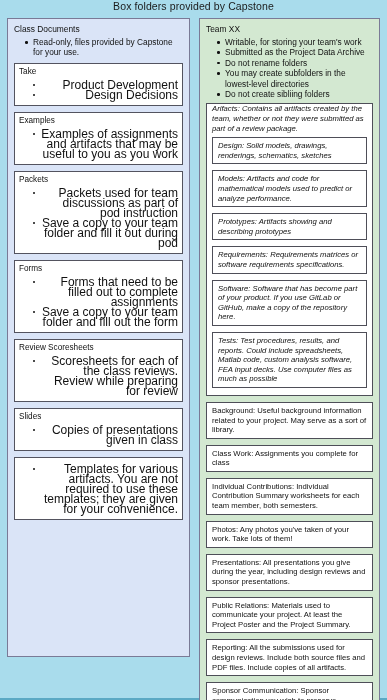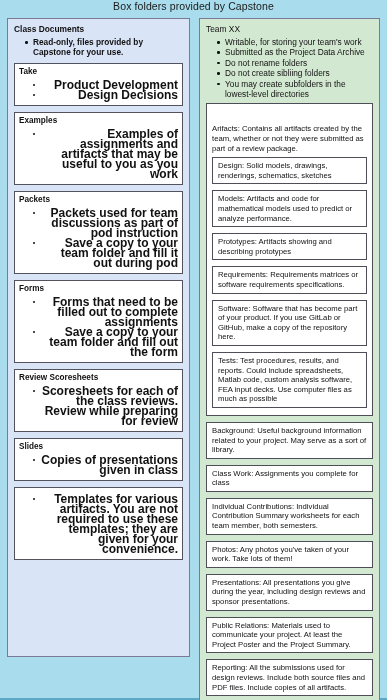--- a/index.html
+++ b/index.html
@@ -32,21 +32,20 @@
   }
   
   .panel {
     border: 1px solid #7a7a96;
     padding: 5px 6px 7px 6px;
   }
   .panel.left {
     background: #dae4f7;
     width: 183px;
     min-height: 639px;
-    font-weight: bold;
   }
   .panel.right {
     background: #d3e8d1;
     width: 181px;
     min-height: 639px;
   }
   .panel-title {
     font-size: 8.4px;
     color: #111;
     margin: 0 0 3px 0;
@@ -97,21 +96,22 @@
     padding: 3px 4px 3px 5px;
     margin-bottom: 6px;
   }
   .tbox p {
     margin: 0;
     font-size: 7.7px;
     line-height: 9.6px;
     color: #111;
   }
   .tbox.group {
-    padding: 20px 5px 1px 5px;
+    padding: 0 5px 1px 5px;
+    font-style: italic;
   }
   .tbox.group > p { margin-bottom: 4px; }
   .tbox.nested {
     margin-bottom: 6px;
   }
 </style>
 </head>
 <body>
 
 <div id="canvas">
@@ -179,22 +179,22 @@
       </div>
     </div>
 
     <div class="panel right">
       <div class="panel-title">Team XX</div>
 
       <ul class="blist tight">
         <li>Writable, for storing your team's work</li>
         <li>Submitted as the Project Data Archive</li>
         <li>Do not rename folders</li>
+        <li>You may create subfolders in the lowest-level directories</li>
         <li>Do not create sibliing folders</li>
-        <li>You may create subfolders in the lowest-level directories</li>
       </ul>
 
       <div class="tbox group">
         <p>Arifacts: Contains all artifacts created by the team, whether or not they were submitted as part of a review package.</p>
 
         <div class="tbox nested">
           <p>Design: Solid models, drawings, renderings, schematics, sketches</p>
         </div>
         <div class="tbox nested">
           <p>Models: Artifacts and code for mathematical models used to predict or analyze performance.</p>

